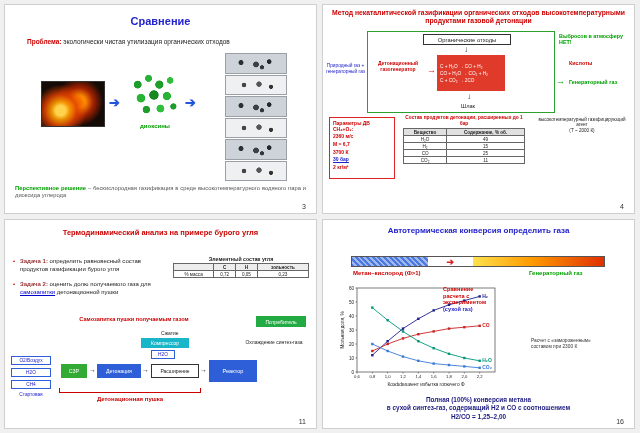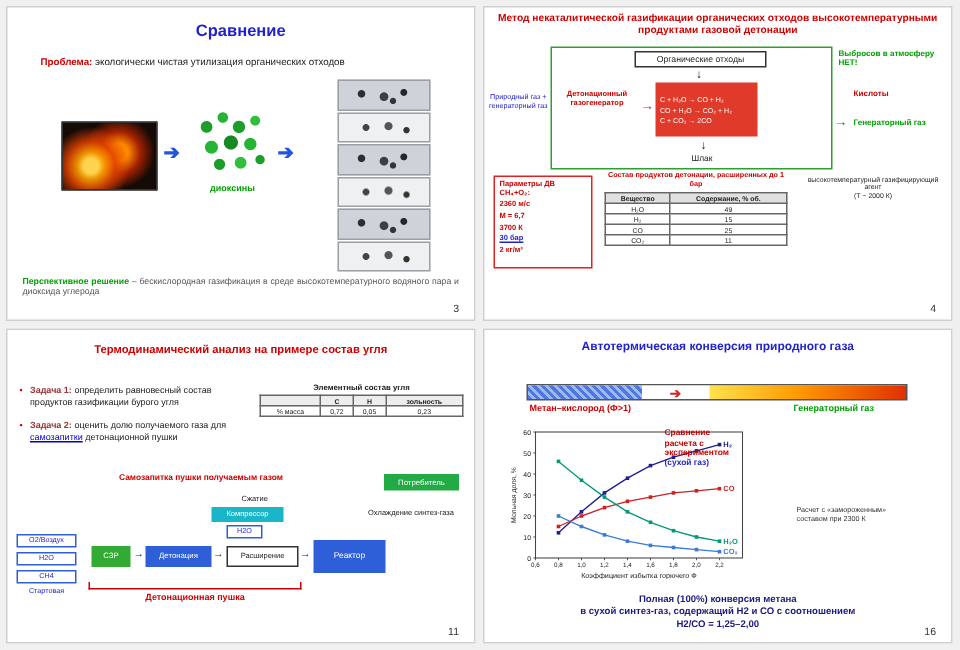--- a/index.html
+++ b/index.html
@@ -215,21 +215,21 @@
     </div>
 
     <div class="s2-vga">
       <div class="v-cap">высокотемпературный газифицирующий агент</div>
       <div class="v-note">(Т ~ 2000 К)</div>
     </div>
     <div class="pagenum">4</div>
   </section>
 
   <section class="page">
-    <h1 class="s3-title">Термодинамический анализ на примере состав угля</h1>
+    <h1 class="s3-title">Термодинамический анализ на примере бурого угля</h1>
     <ul class="s3-tasks">
       <li><span class="tlbl">Задача 1:</span> <span>определить равновесный состав продуктов газификации бурого угля</span></li>
       <li><span class="tlbl">Задача 2:</span> <span>оценить долю получаемого газа для</span> <a class="link">самозапитки</a> <span>детонационной пушки</span></li>
     </ul>
     <div class="s3-coal">
       <div class="c-title">Элементный состав угля</div>
       <table>
         <tbody>
             <tr>
           <th></th>
@@ -264,21 +264,21 @@
       <div class="d-exp">Расширение</div>
       <span class="d-ar dar3">→</span>
       <div class="d-reactor">Реактор</div>
       <div class="d-bracket"></div>
       <div class="d-gun">Детонационная пушка</div>
     </div>
     <div class="pagenum">11</div>
   </section>
 
   <section class="page">
-    <h1 class="s4-title">Автотермическая конверсия природного газа</h1>
+    <h1 class="s4-title">Автотермическая конверсия определить газа</h1>
     <div class="s4-tube">
       <div class="t-left"></div>
       <div class="t-mid"></div>
       <div class="t-right"></div>
     </div>
     <div class="s4-feed">Метан–кислород (Ф&gt;1)</div>
     <div class="s4-prod">Генераторный газ</div>
     <svg id="conv-chart" viewBox="0 0 186 104" width="186" height="104">
         <rect x="18" y="6" width="138" height="84" fill="#ffffff" stroke="#444" stroke-width="0.7"></rect>
         <line x1="16.5" y1="90" x2="18" y2="90" stroke="#444" stroke-width="0.6"></line>

